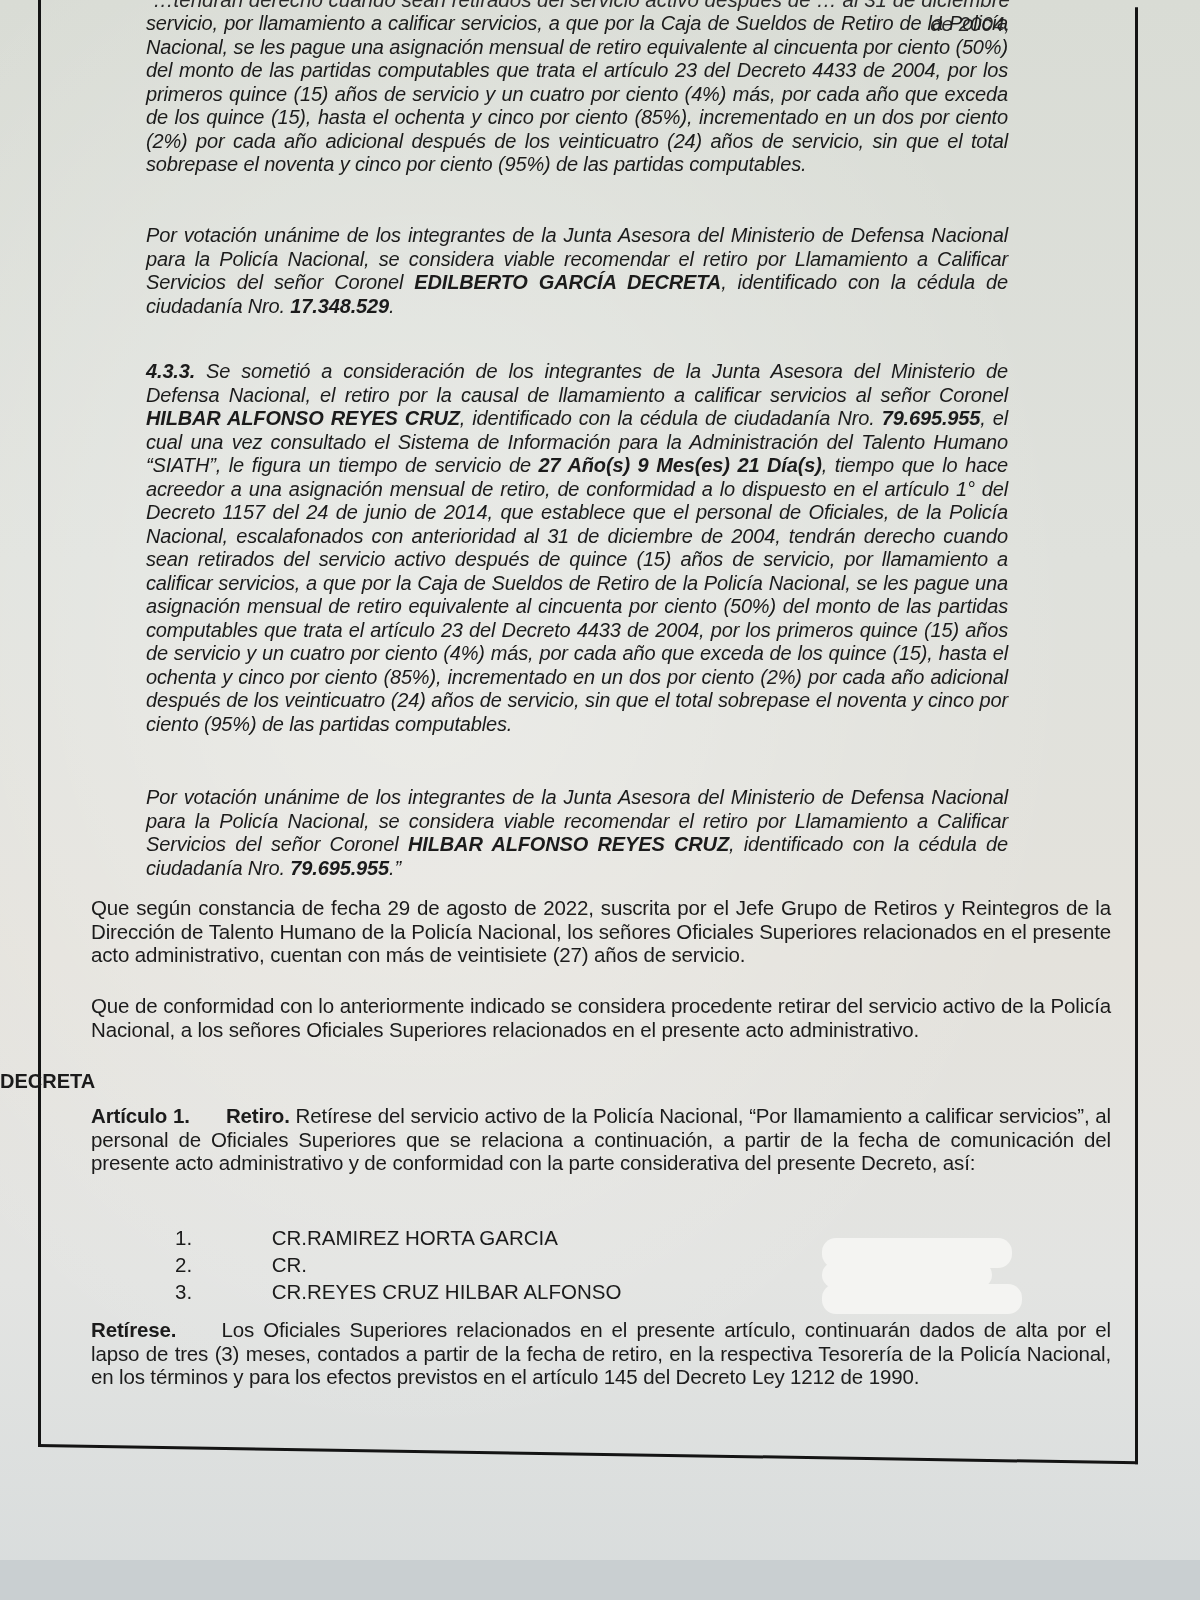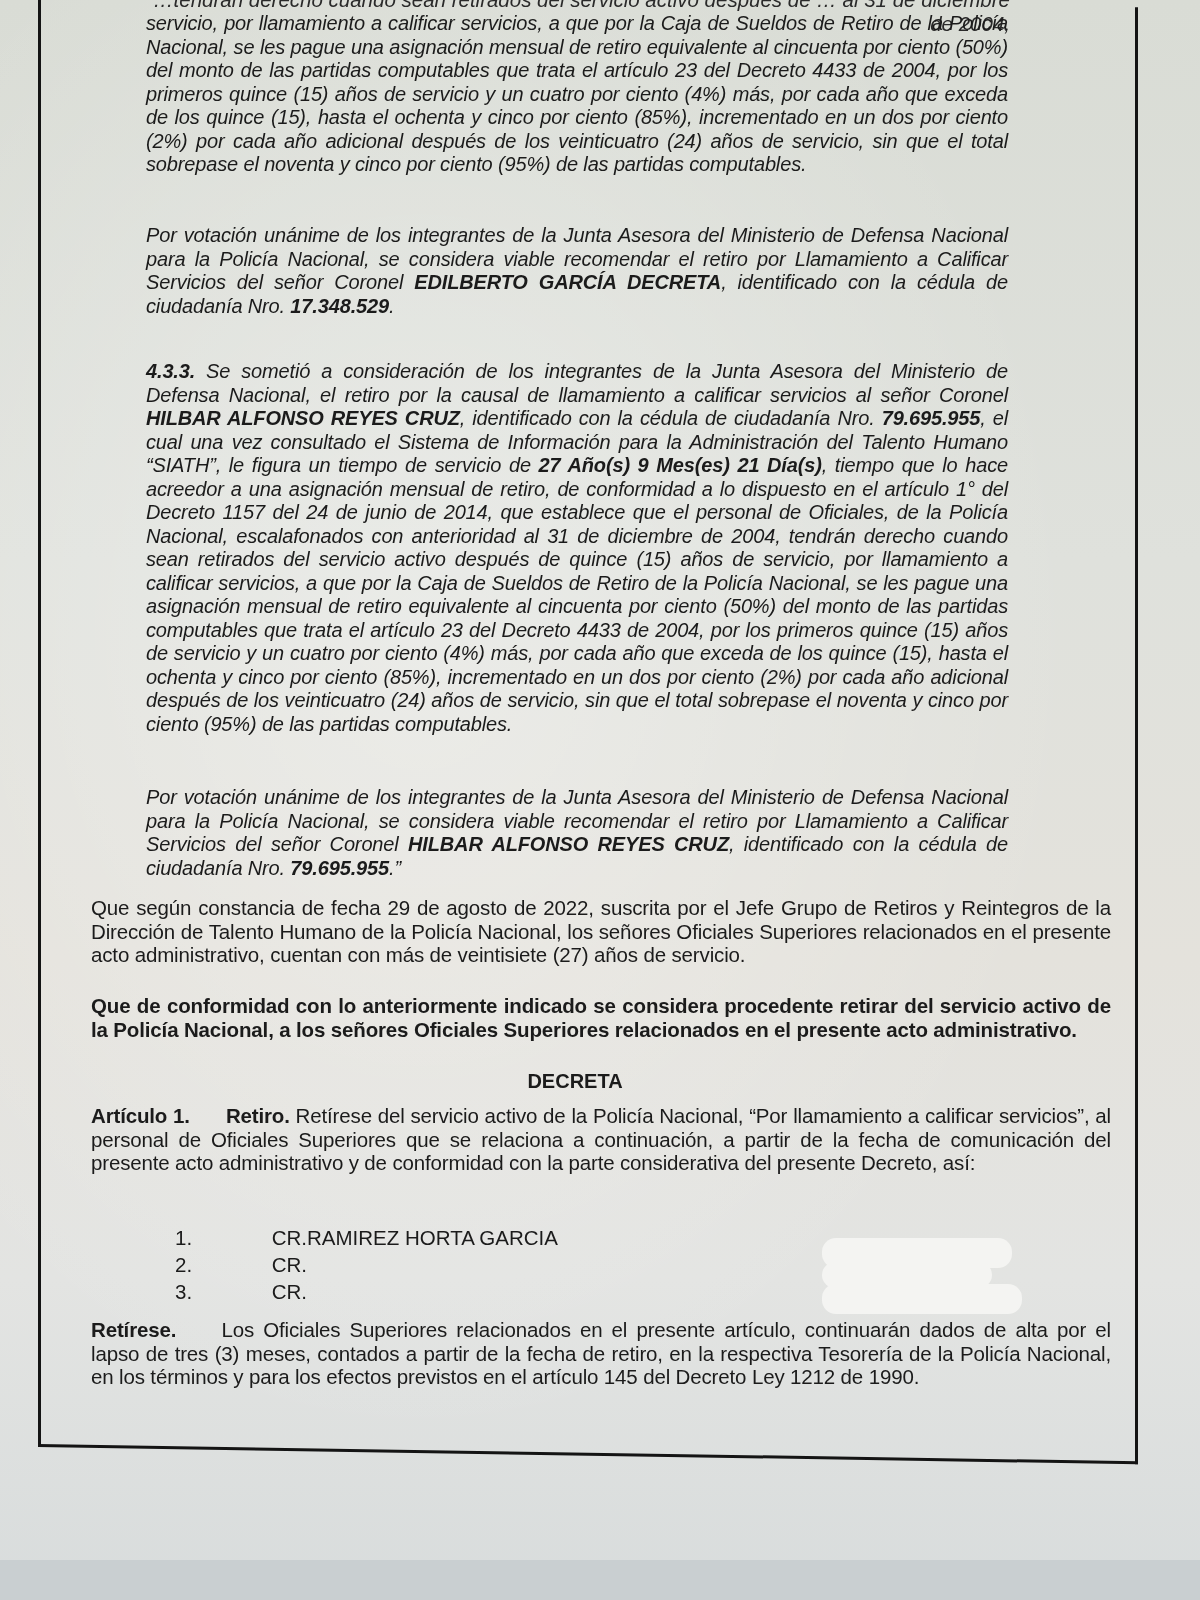--- a/index.html
+++ b/index.html
@@ -71,21 +71,20 @@
       font-style: italic;
       font-size: 20.5px;
       line-height: 23.5px;
       text-align: right;
       color: #2a2a2a;
     }
     .heading {
       position: absolute;
       left: 0;
       width: 1150px;
-      text-align: center;
       font-weight: bold;
       font-size: 20px;
     }
     .roster {
       position: absolute;
       left: 175px;
       top: 1224px;
       font-size: 20.5px;
       line-height: 27px;
     }
@@ -123,41 +122,42 @@
   <div class="block quoted italic" style="top: 360px;">
     <span class="bold">4.3.3.</span><span> Se sometió a consideración de los integrantes de la Junta Asesora del Ministerio de Defensa Nacional, el retiro por la causal de llamamiento a calificar servicios al señor Coronel </span><span class="bold">HILBAR ALFONSO REYES CRUZ</span><span>, identificado con la cédula de ciudadanía Nro. </span><span class="bold">79.695.955</span><span>, el cual una vez consultado el Sistema de Información para la Administración del Talento Humano “SIATH”, le figura un tiempo de servicio de </span><span class="bold">27 Año(s) 9 Mes(es) 21 Día(s)</span><span>, tiempo que lo hace acreedor a una asignación mensual de retiro, de conformidad a lo dispuesto en el artículo 1° del Decreto 1157 del 24 de junio de 2014, que establece que el personal de Oficiales, de la Policía Nacional, escalafonados con anterioridad al 31 de diciembre de 2004, tendrán derecho cuando sean retirados del servicio activo después de quince (15) años de servicio, por llamamiento a calificar servicios, a que por la Caja de Sueldos de Retiro de la Policía Nacional, se les pague una asignación mensual de retiro equivalente al cincuenta por ciento (50%) del monto de las partidas computables que trata el artículo 23 del Decreto 4433 de 2004, por los primeros quince (15) años de servicio y un cuatro por ciento (4%) más, por cada año que exceda de los quince (15), hasta el ochenta y cinco por ciento (85%), incrementado en un dos por ciento (2%) por cada año adicional después de los veinticuatro (24) años de servicio, sin que el total sobrepase el noventa y cinco por ciento (95%) de las partidas computables.</span>
   </div>
 
   <div class="block quoted italic" style="top: 786px;">
     <span>Por votación unánime de los integrantes de la Junta Asesora del Ministerio de Defensa Nacional para la Policía Nacional, se considera viable recomendar el retiro por Llamamiento a Calificar Servicios del señor Coronel </span><span class="bold">HILBAR ALFONSO REYES CRUZ</span><span>, identificado con la cédula de ciudadanía Nro. </span><span class="bold">79.695.955</span><span>.”</span>
   </div>
 
   <div class="block plain" style="top: 896px;">Que según constancia de fecha 29 de agosto de 2022, suscrita por el Jefe Grupo de Retiros y Reintegros de la Dirección de Talento Humano de la Policía Nacional, los señores Oficiales Superiores relacionados en el presente acto administrativo, cuentan con más de veintisiete (27) años de servicio.</div>
 
-  <div class="block plain" style="top: 994px; font-weight: bold;">Que de conformidad con lo anteriormente indicado se considera procedente retirar del servicio activo de la Policía Nacional, a los señores Oficiales Superiores relacionados en el presente acto administrativo.</div>
+  <div class="block plain" style="top: 994px;">Que de conformidad con lo anteriormente indicado se considera procedente retirar del servicio activo de la Policía Nacional, a los señores Oficiales Superiores relacionados en el presente acto administrativo.</div>
 
   <div class="heading" style="top: 1070px;">DECRETA</div>
 
   <div class="block plain" style="top: 1104px;">
     <span class="bold">Artículo 1.</span><span class="tab"></span><span class="bold">Retiro.</span><span> Retírese del servicio activo de la Policía Nacional, “Por llamamiento a calificar servicios”, al personal de Oficiales Superiores que se relaciona a continuación, a partir de la fecha de comunicación del presente acto administrativo y de conformidad con la parte considerativa del presente Decreto, así:</span>
   </div>
 
   <div class="roster">
     <div class="roster-row">
       <span class="roster-num">1.</span>
       <span class="roster-rank">CR.</span>
       <span>RAMIREZ HORTA GARCIA</span>
     </div>
     <div class="roster-row">
       <span class="roster-num">2.</span>
       <span class="roster-rank">CR.</span>
     </div>
     <div class="roster-row">
       <span class="roster-num">3.</span>
       <span class="roster-rank">CR.</span>
+      <span>REYES CRUZ HILBAR ALFONSO</span>
     </div>
   </div>
 
   <div class="redaction" style="left: 822px; top: 1238px; width: 190px; height: 30px;"></div>
   <div class="redaction" style="left: 822px; top: 1262px; width: 170px; height: 26px;"></div>
   <div class="redaction" style="left: 822px; top: 1284px; width: 200px; height: 30px;"></div>
 
   <div class="block plain" style="top: 1318px;">
     <span class="bold">Retírese.</span><span class="tab"></span><span> Los Oficiales Superiores relacionados en el presente artículo, continuarán dados de alta por el lapso de tres (3) meses, contados a partir de la fecha de retiro, en la respectiva Tesorería de la Policía Nacional, en los términos y para los efectos previstos en el artículo 145 del Decreto Ley 1212 de 1990.</span>
   </div>

